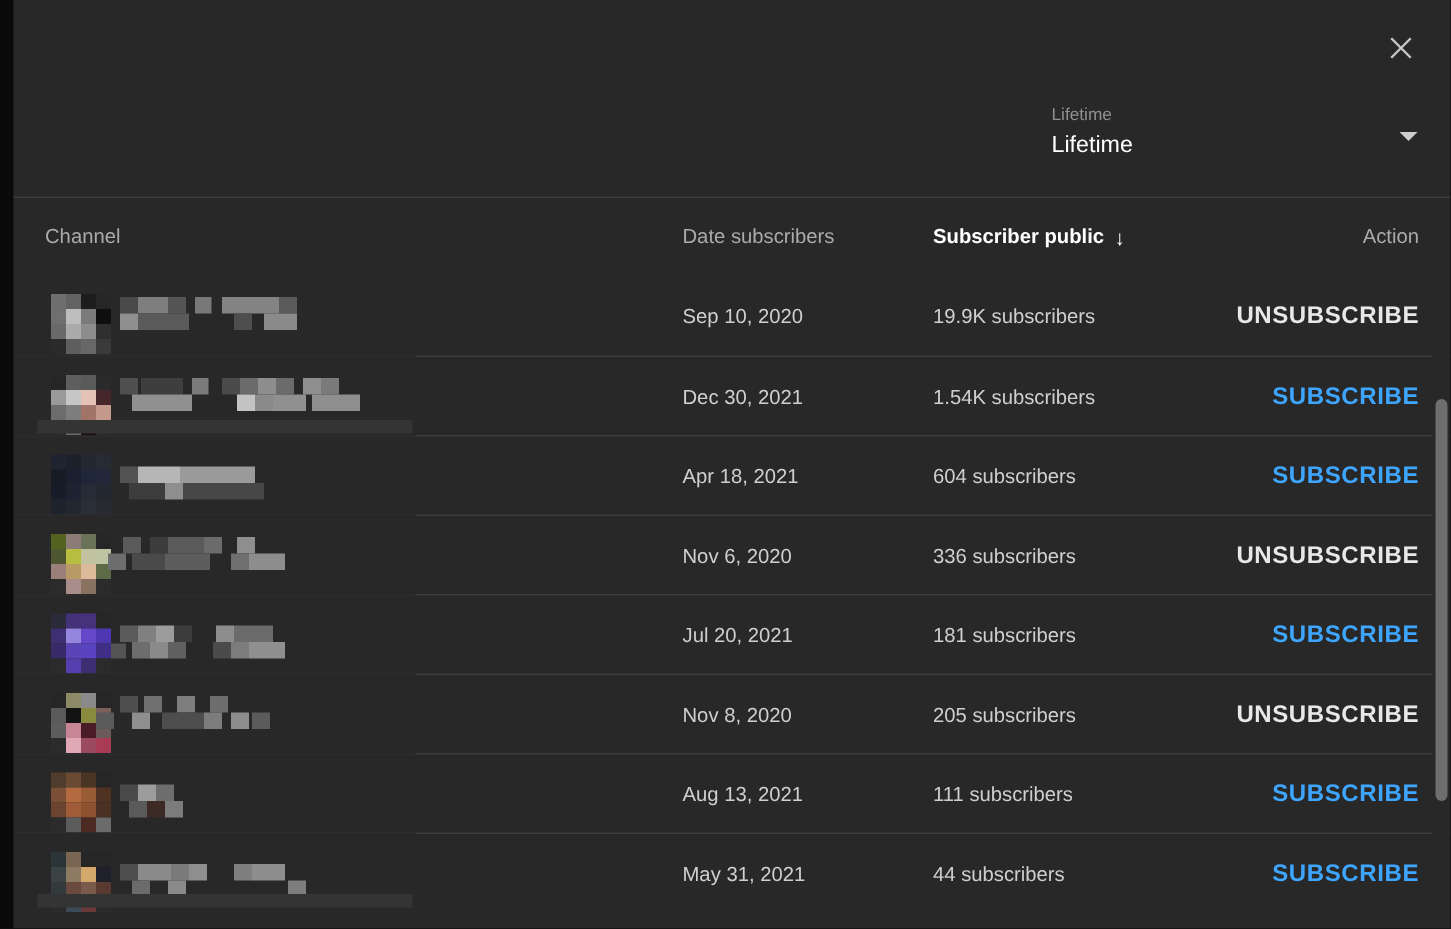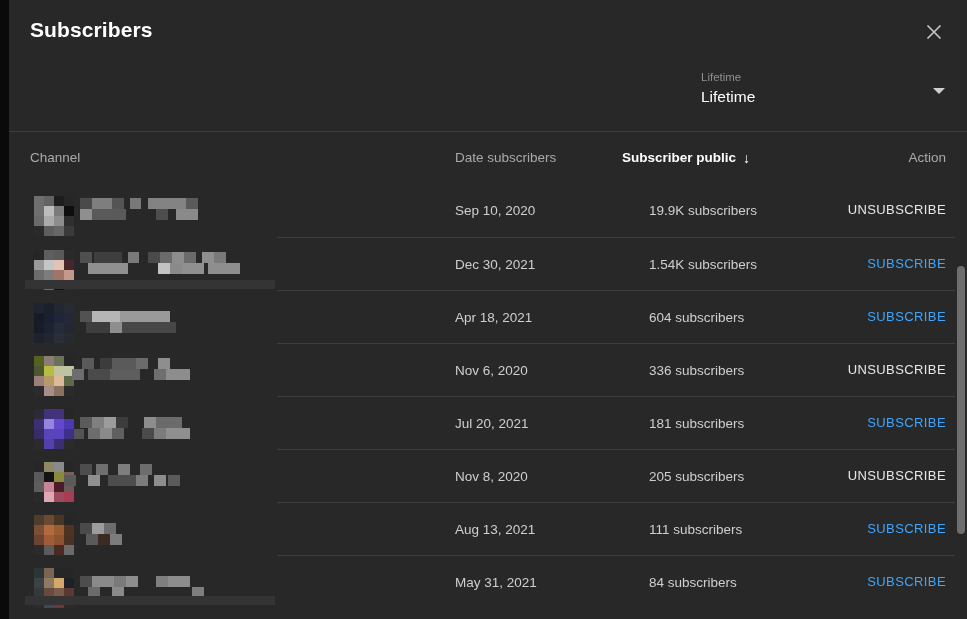--- a/index.html
+++ b/index.html
@@ -106,25 +106,25 @@
   }
   .row:first-of-type { border-top: none; }
 
   .cell-channel { position: absolute; left: 21px; top: 0; height: 53px; width: 400px; }
   .cell-date {
     position: absolute; left: 446px; top: 19px;
     font-size: 13.5px; color: #cfcfcf; white-space: nowrap;
   }
   .cell-count {
     position: absolute; left: 613px; top: 19px;
-    font-size: 13.5px; color: #cfcfcf; white-space: nowrap; margin-left: 27px;
+    font-size: 13.5px; color: #cfcfcf; white-space: nowrap;
   }
   .cell-action {
     position: absolute; right: 21px; top: 18px;
-    font-size: 13px; font-weight: normal; letter-spacing: .4px;
+    font-size: 16px; font-weight: bold; letter-spacing: .4px;
     white-space: nowrap; cursor: pointer; text-transform: uppercase;
   }
   .act-unsub { color: #e8e8e8; }
   .act-sub   { color: #3ea6ff; }
 
   
   .censor { position: absolute; left: 0; top: 0; }
   .censor .blk { position: absolute; }
 
   .scroll-smudge {
@@ -142,21 +142,20 @@
     background: #6e6e6e; border-radius: 4px; cursor: pointer;
   }
 </style>
 </head>
 <body>
 
 <div id="app">
   <div id="dialog">
 
     <div class="dlg-header">
-      <div class="dlg-title">Subscribers</div>
 
       <div class="close-btn">
         <svg width="20" height="20" viewBox="0 0 20 20">
           <path d="M3.5 3.5 L16.5 16.5 M16.5 3.5 L3.5 16.5" stroke="#c8c8c8" stroke-width="1.6" fill="none"></path>
         </svg>
       </div>
 
 
       <div class="period-select">
         <div class="period-label">Lifetime</div>
@@ -462,21 +461,21 @@
                 <div class="blk" style="left: 84px; top: 20px; width: 12px; height: 11px; background: rgb(122, 122, 122);"></div>
                 <div class="blk" style="left: 96px; top: 20px; width: 12px; height: 11px; background: rgb(142, 142, 142);"></div>
                 <div class="blk" style="left: 126px; top: 20px; width: 12px; height: 11px; background: rgb(127, 127, 127);"></div>
                 <div class="blk" style="left: 138px; top: 20px; width: 22px; height: 11px; background: rgb(141, 141, 141);"></div>
                 <div class="blk" style="left: 58px; top: 31px; width: 12px; height: 11px; background: rgb(107, 107, 107);"></div>
                 <div class="blk" style="left: 82px; top: 31px; width: 12px; height: 11px; background: rgb(138, 138, 138);"></div>
                 <div class="blk" style="left: 162px; top: 31px; width: 12px; height: 11px; background: rgb(126, 126, 126);"></div>
               </div>
             </div>
             <div class="cell-date">May 31, 2021</div>
-            <div class="cell-count">84 subscribers</div>
+            <div class="cell-count">44 subscribers</div>
             <div class="cell-action act-sub">SUBSCRIBE</div>
           </div>
           <div class="scroll-smudge" style="top: 148px;"></div>
           <div class="scroll-smudge" style="top: 464px;"></div>
         </div>
     </div>
 
     <div class="scrollbar-track">
       <div class="scrollbar-thumb"></div>
     </div>

